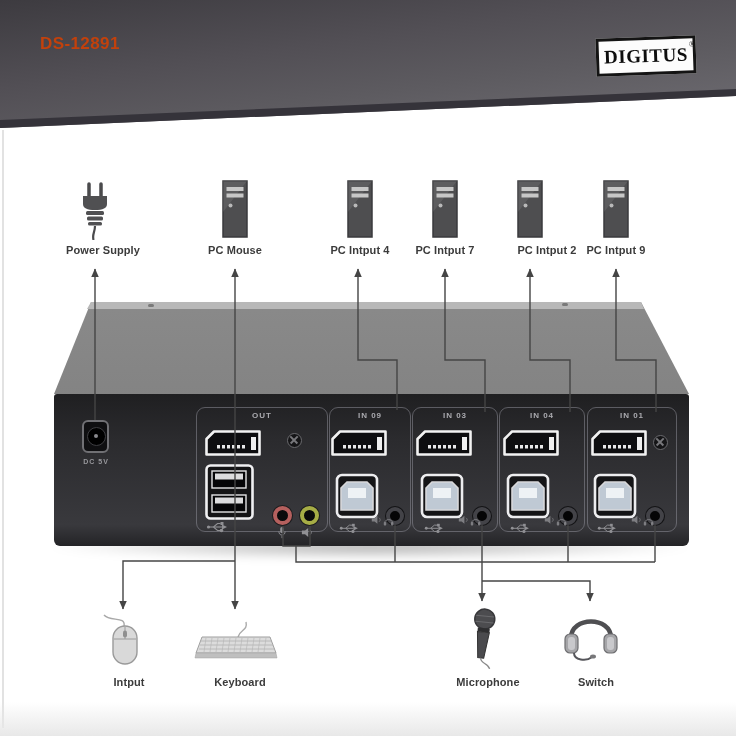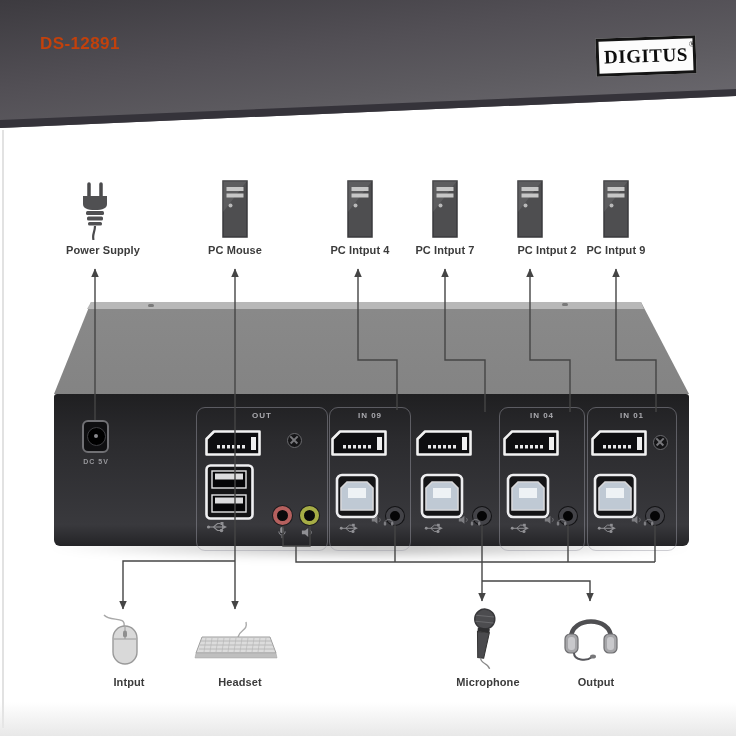--- a/index.html
+++ b/index.html
@@ -30,21 +30,21 @@
   .dev-top{position:absolute;left:0;top:0;width:736px;height:400px;
     background:linear-gradient(180deg,#a4a4a4 0%,#8f8f8f 55%,#838383 100%);
     clip-path:polygon(91px 302px,641px 302px,689px 394px,54px 394px);z-index:2;}
   .dev-top-hl{position:absolute;left:0;top:0;width:736px;height:400px;background:#b8b8b8;
     clip-path:polygon(91px 302px,641px 302px,644px 309px,87px 309px);z-index:2;}
   .top-screw{position:absolute;width:6px;height:3px;border-radius:2px;background:#6e6e6e;
     opacity:.85;z-index:3;}
   .panel{position:absolute;left:54px;top:394px;width:635px;height:152px;
     background:linear-gradient(180deg,#1f1f21 0%,#2b2b2e 30%,#39393d 86%,#232326 100%);
     border-radius:3px 3px 6px 6px;z-index:3;}
-  .pgroup{position:absolute;top:13px;height:144px;border:1px solid rgba(155,155,165,.48);
+  .pgroup{position:absolute;top:13px;height:125px;border:1px solid rgba(155,155,165,.48);
     border-radius:9px;box-sizing:border-box;}
   .pg-label{margin-top:3px;text-align:center;font-size:8px;font-weight:700;color:#aaaaaf;
     letter-spacing:1px;}
   .dc-jack{position:absolute;left:28px;top:26px;width:27px;height:33px;border:2px solid #707074;
     border-radius:6px;background:#0f0f11;box-sizing:border-box;}
   .dc-hole{position:absolute;left:3px;top:5px;width:17px;height:17px;border-radius:50%;
     background:#000;border:1px solid #3e3e42;}
   .dc-pin{position:absolute;left:6px;top:6px;width:4px;height:4px;border-radius:50%;background:#8a8a8e;}
   .dc-label{position:absolute;left:22px;top:64px;width:40px;text-align:center;font-size:7px;
     font-weight:700;color:#98989c;letter-spacing:1px;}
@@ -192,20 +192,23 @@
         </div>
     </div>
     <div class="dc-label">DC 5V</div>
 
     <div class="pgroup" style="left:142px;width:132px">
       <div class="pg-label">OUT</div>
     </div>
     <div class="pgroup" style="left:275px;width:82px">
       <div class="pg-label">IN 09</div>
     </div>
+    <div class="pgroup" style="left:358px;width:86px">
+      <div class="pg-label">IN 03</div>
+    </div>
     <div class="pgroup" style="left:445px;width:86px">
       <div class="pg-label">IN 04</div>
     </div>
     <div class="pgroup" style="left:533px;width:90px">
       <div class="pg-label">IN 01</div>
     </div>
 
     <svg class="port" style="left:151px;top:36px" width="56" height="26" viewBox="0 0 56 26">
         <use href="#dpg"></use>
       </svg>
@@ -316,17 +319,17 @@
     <path d="M9,32 C9,10 49,10 49,32" stroke="#4f4f52" stroke-width="4.5" fill="none"></path>
     <rect x="3" y="28" width="13" height="19" rx="5" fill="#a5a5a8" stroke="#6e6e71" stroke-width="1.2"></rect>
     <rect x="42" y="28" width="13" height="19" rx="5" fill="#a5a5a8" stroke="#6e6e71" stroke-width="1.2"></rect>
     <rect x="6" y="31" width="7" height="13" rx="3" fill="#c9c9cc"></rect>
     <rect x="45" y="31" width="7" height="13" rx="3" fill="#c9c9cc"></rect>
     <path d="M12,47 C12,54 24,56 30,51" stroke="#55555a" stroke-width="2" fill="none"></path>
     <ellipse cx="31" cy="50.5" rx="3" ry="2" fill="#77777a"></ellipse>
   </svg>
 
   <div class="lbl" style="left:84px;top:676px">Intput</div>
-  <div class="lbl" style="left:195px;top:676px">Headset</div>
+  <div class="lbl" style="left:195px;top:676px">Keyboard</div>
   <div class="lbl" style="left:443px;top:676px">Microphone</div>
-  <div class="lbl" style="left:551px;top:676px">Output</div>
+  <div class="lbl" style="left:551px;top:676px">Switch</div>
 
 </div>
 
 </body></html>

